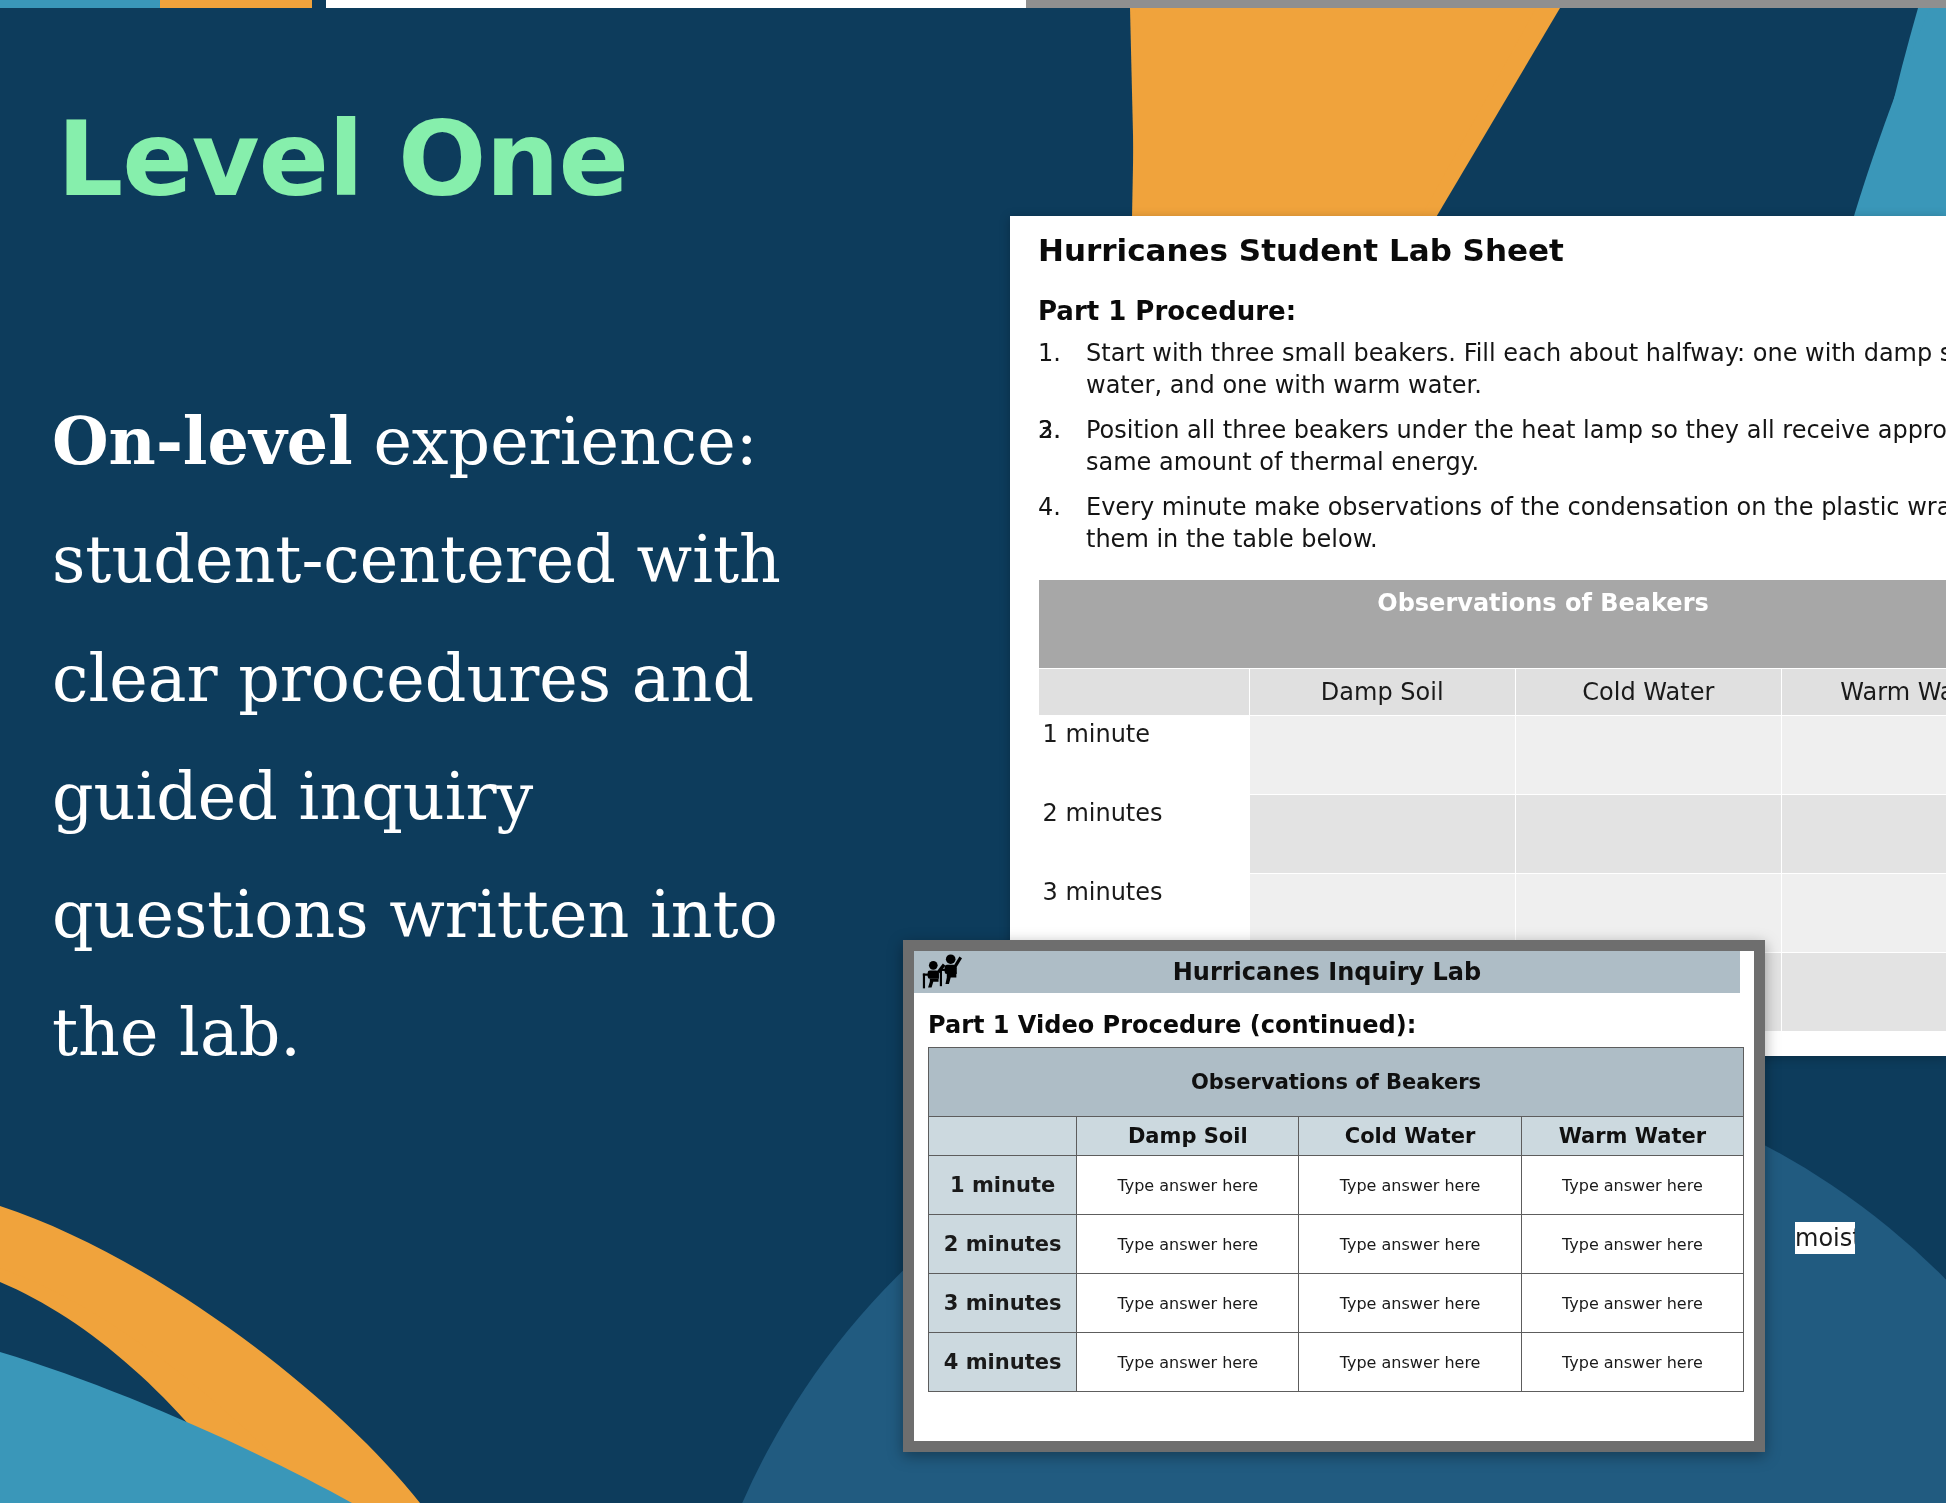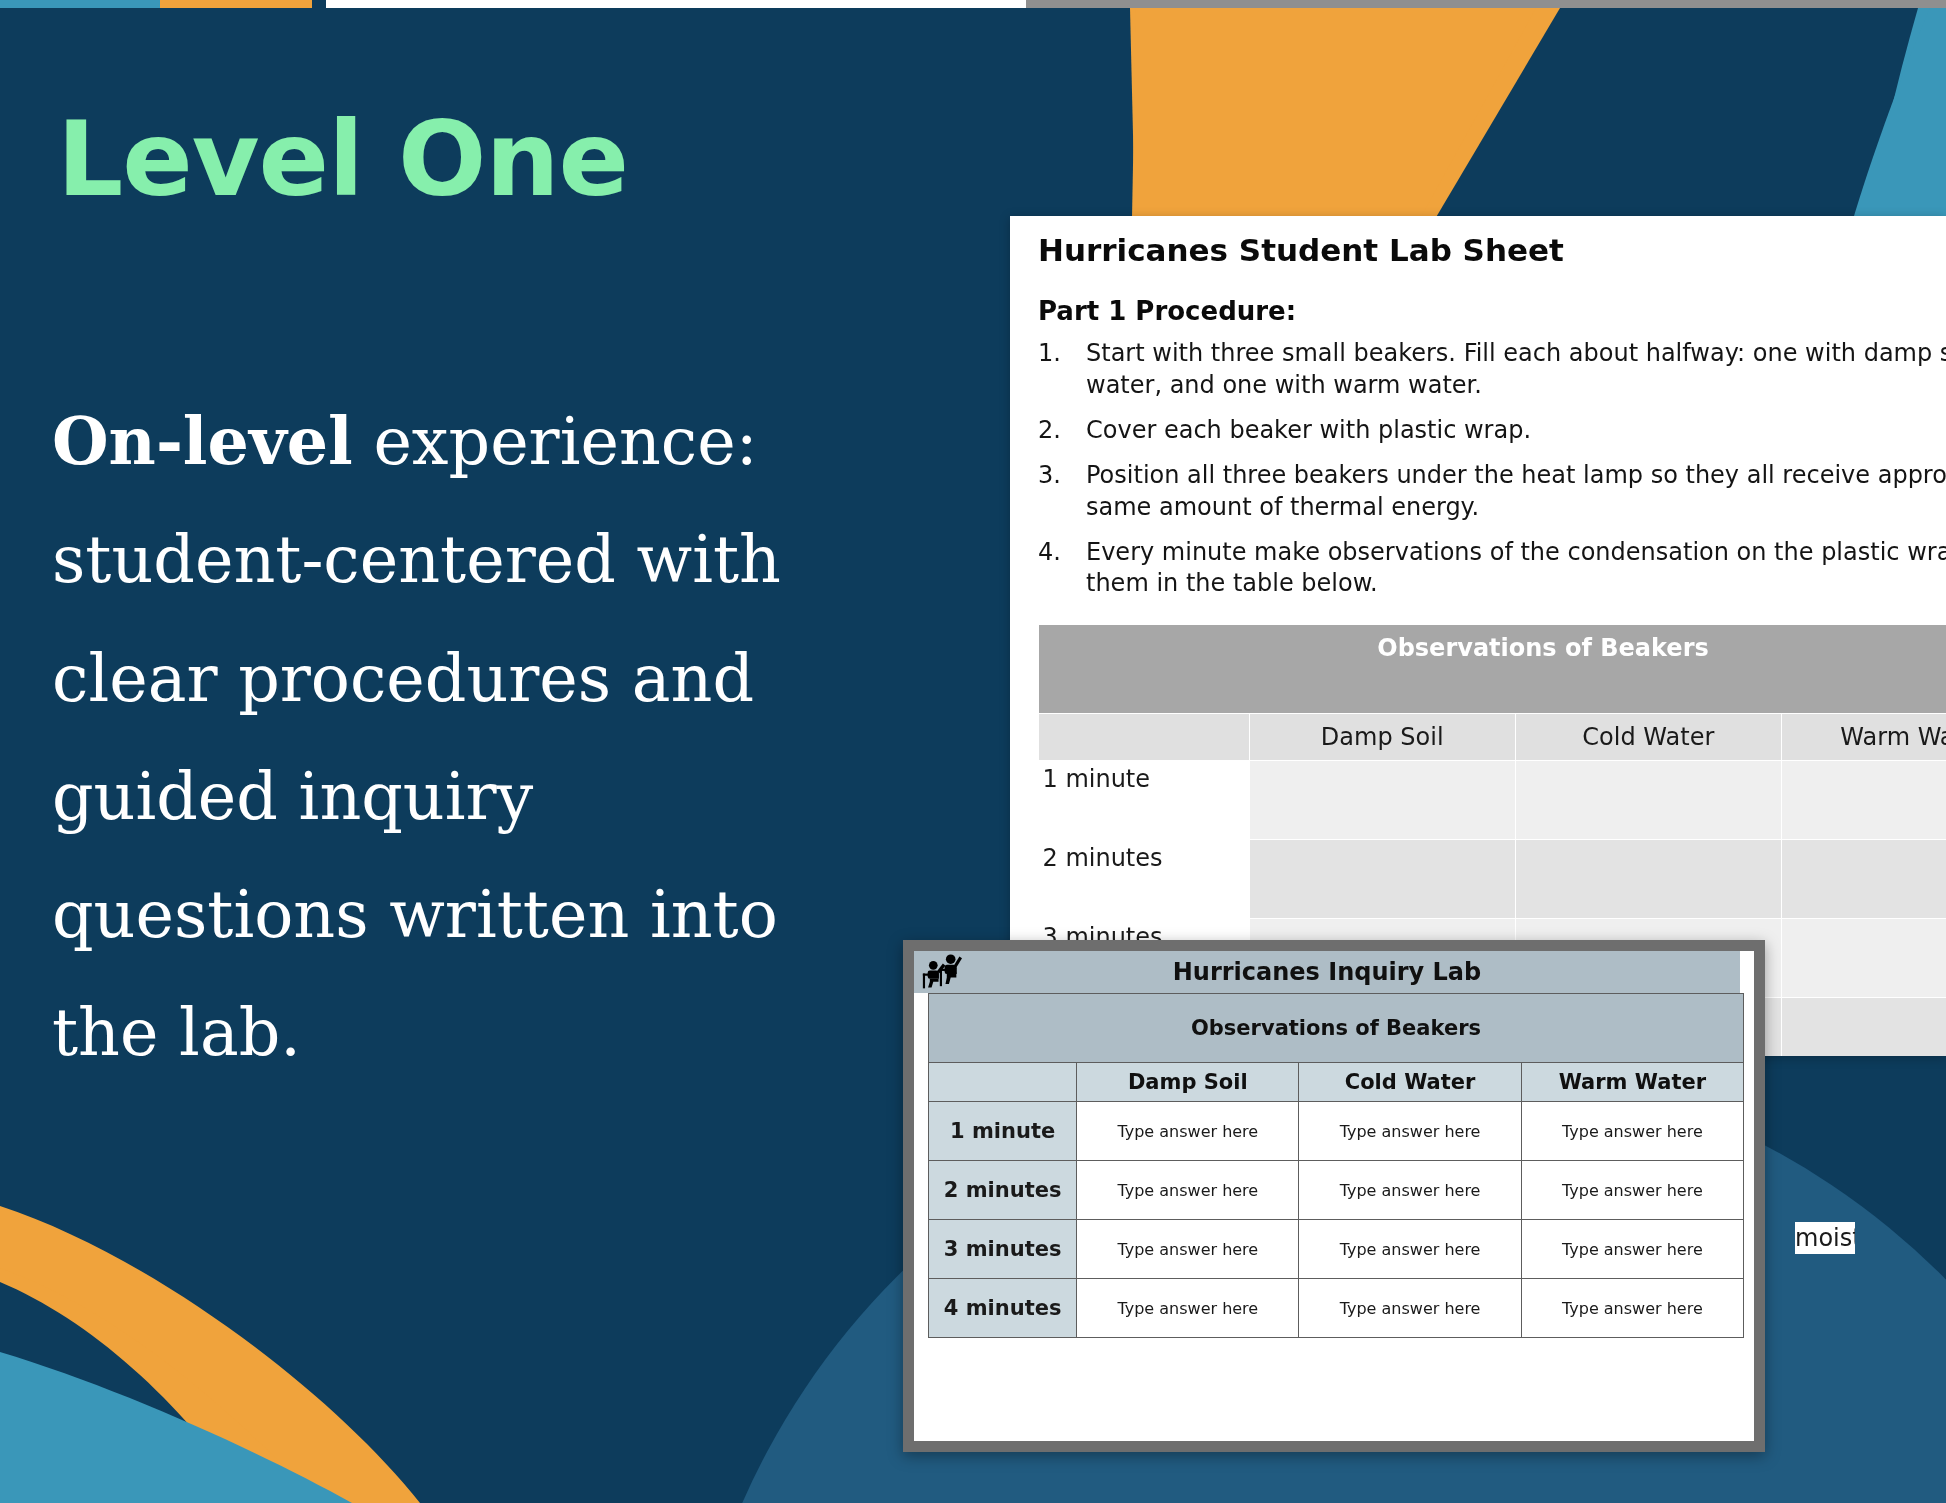--- a/index.html
+++ b/index.html
@@ -155,21 +155,20 @@
     <h1 class="db-title">Hurricanes Student Lab Sheet</h1>
     <h2 class="db-sub">Part 1 Procedure:</h2>
 
     <ul class="db-list">
       <li>
         <span class="num">1.</span>
         <span>Start with three small beakers. Fill each about halfway: one with damp soil, one with ice water, and one with warm water.</span>
       </li>
       <li>
         <span class="num">2.</span>
-        <span>Cover each beaker with plastic wrap.</span>
       </li>
       <li>
         <span class="num">3.</span>
         <span>Position all three beakers under the heat lamp so they all receive approximately the same amount of thermal energy.</span>
       </li>
       <li>
         <span class="num">4.</span>
         <span>Every minute make observations of the condensation on the plastic wrap and record them in the table below.</span>
       </li>
     </ul>
@@ -238,20 +237,21 @@
         <circle cx="70" cy="12" r="11" fill="#000"></circle>
         <path d="M61,25 h15 q8,0 8,8 v13 h-23 q-5,0 -5,-6 v-9 q0,-6 5,-6 Z" fill="#000"></path>
         <path d="M77,27 L90,6 l6,4 L83,31 Z" fill="#000"></path>
         <path d="M61,46 h22 v8 h-13 l-4,15 h-8 l3,-15 Z" fill="#000"></path>
         <rect x="45" y="34" width="5" height="40" fill="#000"></rect>
         <rect x="45" y="34" width="18" height="5" fill="#000"></rect>
       </svg>
       <span class="df-banner-title">Hurricanes Inquiry Lab</span>
     </div>
 
+    <div class="df-sub">Part 1 Video Procedure (continued):</div>
 
     <table class="tbl-front">
       <colgroup>
           <col class="c0">
           <col class="cx">
           <col class="cx">
           <col class="cx">
         </colgroup>
       <tbody>
         <tr>

